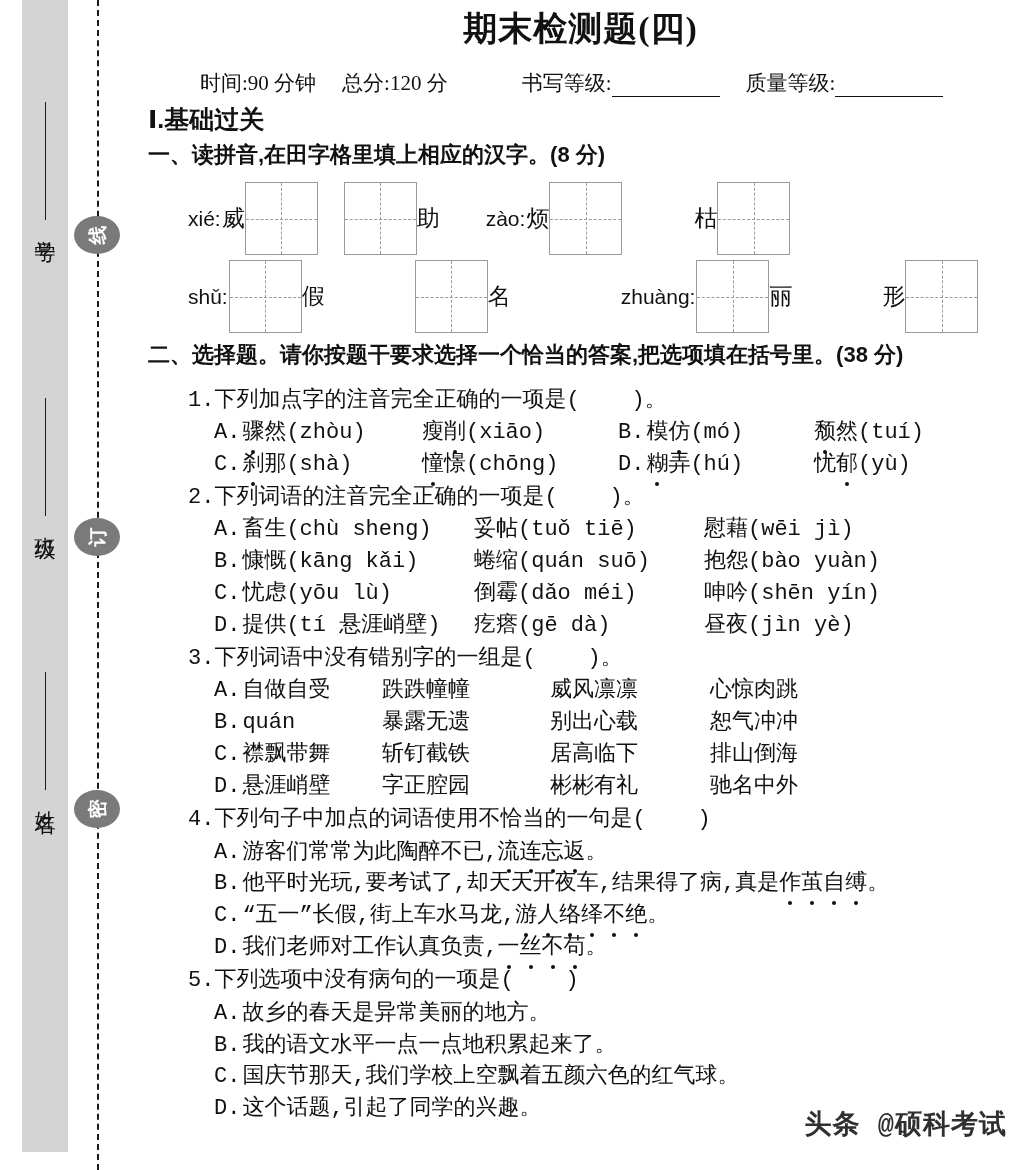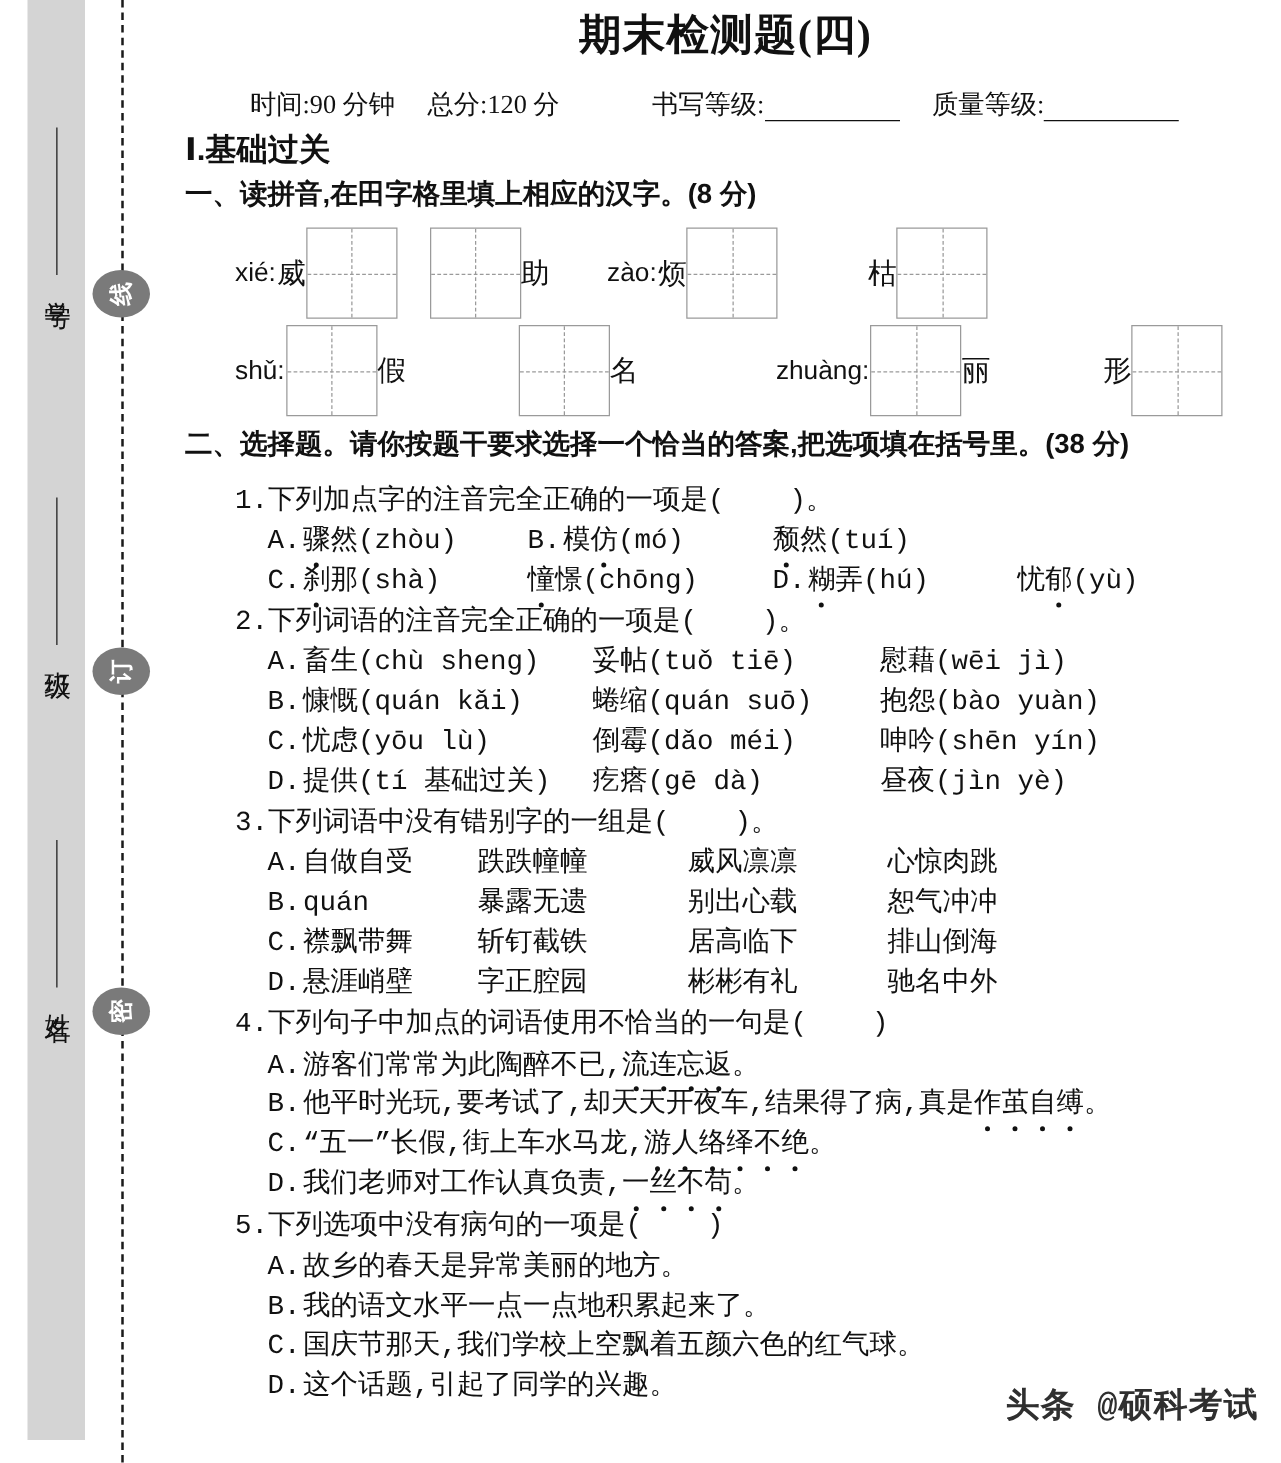--- a/index.html
+++ b/index.html
@@ -346,50 +346,51 @@
   </div>
 
   <h3 class="part-head">二、选择题。请你按题干要求选择一个恰当的答案,把选项填在括号里。(38 分)</h3>
 
   <div id="questions">
 
     <div class="question">
       <div class="q-stem"><span>1.</span><span>下列加点字的注音完全正确的一项是(</span><span class="q-paren"></span><span>)。</span></div>
       <div class="opt-row">
         <span class="opt-cell w-q1-a"><span class="opt-letter">A.</span><span><span class="dotted">骤</span>然(zhòu)</span></span>
+        <span class="opt-cell w-q1-b"><span>瘦<span class="dotted">削</span>(xiāo)</span></span>
         <span class="opt-cell w-q1-c"><span class="opt-letter">B.</span><span>模<span class="dotted">仿</span>(mó)</span></span>
         <span class="opt-cell"><span><span class="dotted">颓</span>然(tuí)</span></span>
       </div>
       <div class="opt-row">
         <span class="opt-cell w-q1-a"><span class="opt-letter">C.</span><span><span class="dotted">刹</span>那(shà)</span></span>
         <span class="opt-cell w-q1-b"><span><span class="dotted">憧</span>憬(chōng)</span></span>
         <span class="opt-cell w-q1-c"><span class="opt-letter">D.</span><span><span class="dotted">糊</span>弄(hú)</span></span>
         <span class="opt-cell"><span>忧<span class="dotted">郁</span>(yù)</span></span>
       </div>
     </div>
 
     <div class="question">
       <div class="q-stem"><span>2.</span><span>下列词语的注音完全正确的一项是(</span><span class="q-paren"></span><span>)。</span></div>
       <div class="opt-row">
         <span class="opt-cell w-q2-a"><span class="opt-letter">A.</span><span>畜生(chù sheng)</span></span>
         <span class="opt-cell w-q2-b"><span>妥帖(tuǒ tiē)</span></span>
         <span class="opt-cell"><span>慰藉(wēi jì)</span></span>
       </div>
       <div class="opt-row">
-        <span class="opt-cell w-q2-a"><span class="opt-letter">B.</span><span>慷慨(quán kǎi)</span></span>
+        <span class="opt-cell w-q2-a"><span class="opt-letter">B.</span><span>慷慨(kāng kǎi)</span></span>
         <span class="opt-cell w-q2-b"><span>蜷缩(quán suō)</span></span>
         <span class="opt-cell"><span>抱怨(bào yuàn)</span></span>
       </div>
       <div class="opt-row">
         <span class="opt-cell w-q2-a"><span class="opt-letter">C.</span><span>忧虑(yōu lù)</span></span>
         <span class="opt-cell w-q2-b"><span>倒霉(dǎo méi)</span></span>
         <span class="opt-cell"><span>呻吟(shēn yín)</span></span>
       </div>
       <div class="opt-row">
-        <span class="opt-cell w-q2-a"><span class="opt-letter">D.</span><span>提供(tí 基础过关)</span></span>
+        <span class="opt-cell w-q2-a"><span class="opt-letter">D.</span><span>提供(tí 悬涯峭壁)</span></span>
         <span class="opt-cell w-q2-b"><span>疙瘩(gē dà)</span></span>
         <span class="opt-cell"><span>昼夜(jìn yè)</span></span>
       </div>
     </div>
 
     <div class="question">
       <div class="q-stem"><span>3.</span><span>下列词语中没有错别字的一组是(</span><span class="q-paren"></span><span>)。</span></div>
       <div class="opt-row">
         <span class="opt-cell w-q3-a"><span class="opt-letter">A.</span><span>自做自受</span></span>
         <span class="opt-cell w-q3-b"><span>跌跌幢幢</span></span>

